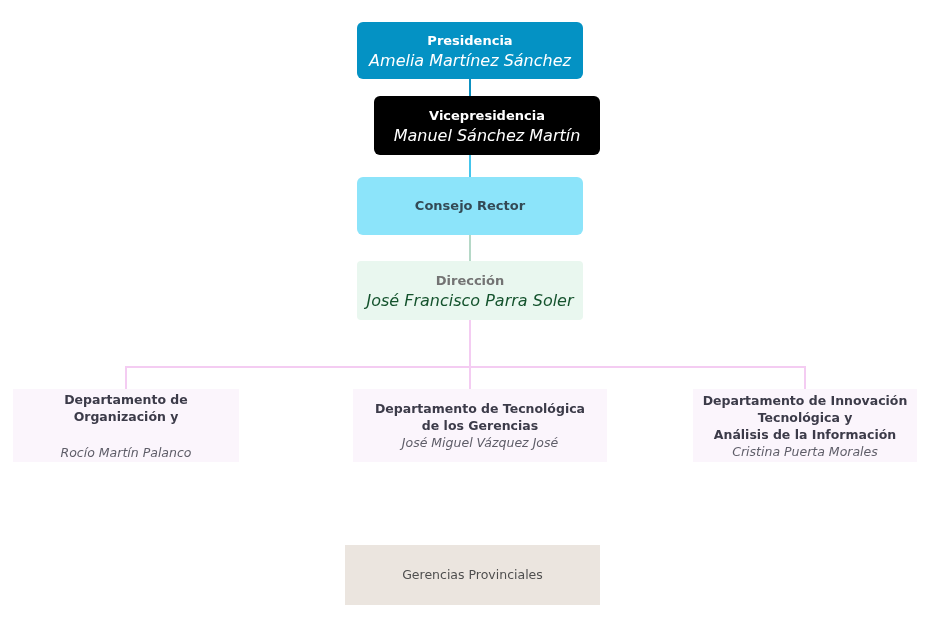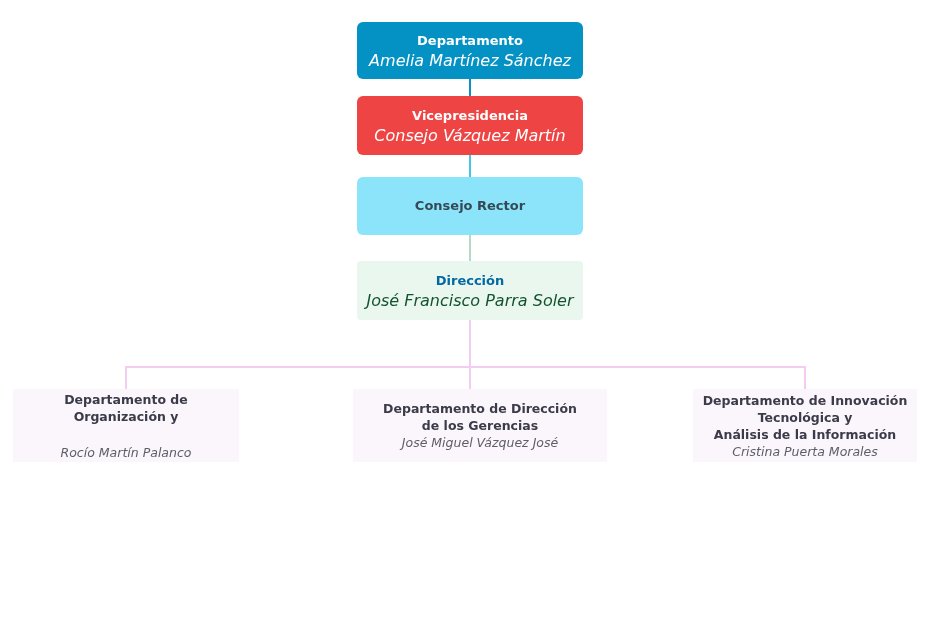--- a/index.html
+++ b/index.html
@@ -35,33 +35,33 @@
     font-size: 16px;
     line-height: 18px;
     margin-top: 2px;
   }
   
   .box-presidencia {
     left: 357px; top: 22px; width: 226px; height: 57px;
     background: #0492c4; color: #ffffff; border-radius: 6px;
   }
   .box-vicepresidencia {
-    left: 357px; top: 96px; width: 226px; height: 59px;
-    background: #ef4444; color: #ffffff; border-radius: 6px;
+    left: 374px; top: 96px; width: 226px; height: 59px;
+    background: #000000; color: #ffffff; border-radius: 6px;
   }
   .box-consejo {
     left: 357px; top: 177px; width: 226px; height: 58px;
     background: #8ce4fa; color: #33495563; border-radius: 6px;
     color: #334a55;
   }
   .box-direccion {
     left: 357px; top: 261px; width: 226px; height: 59px;
     background: #e9f7ef; border-radius: 4px;
   }
-  .box-direccion .node-title { color: #0369a1; }
+  .box-direccion .node-title { color: #737373; }
   .box-direccion .node-name  { color: #14532d; }
   
   .dept {
     background: #fbf5fc;
     top: 389px; height: 73px;
   }
   .dept .node-title { font-size: 12.5px; line-height: 17px; color: #3c3b49; }
   .dept .node-name  { font-size: 12.5px; line-height: 17px; color: #5e5d68; margin-top: 0; }
   .dept-1 { left: 13px;  width: 226px; gap: 19px; }
   .dept-2 { left: 353px; width: 254px; }
@@ -82,29 +82,29 @@
   .c-vice  { background: #44c5ec; }
   .c-dir   { background: #b5d8c7; }
   .c-pink  { background: #f4ccf2; }
 </style>
 </head>
 <body>
 
 <div class="canvas">
 
   <div class="node box-presidencia">
-    <div class="node-title">Departamento</div>
+    <div class="node-title">Presidencia</div>
     <div class="node-name">Amelia Martínez Sánchez</div>
   </div>
 
   <div class="conn conn-v c-pres" style="left:469px; top:79px; height:17px;"></div>
 
   <div class="node box-vicepresidencia">
     <div class="node-title">Vicepresidencia</div>
-    <div class="node-name">Consejo Vázquez Martín</div>
+    <div class="node-name">Manuel Sánchez Martín</div>
   </div>
 
   <div class="conn conn-v c-vice" style="left:469px; top:155px; height:22px;"></div>
 
   <div class="node box-consejo">
     <div class="node-title">Consejo Rector</div>
   </div>
 
   <div class="conn conn-v c-dir" style="left:469px; top:235px; height:26px;"></div>
 
@@ -121,29 +121,32 @@
 
   <div class="node dept dept-1">
     <div class="node-title">
       <div>Departamento de Organización y</div>
     </div>
     <div class="node-name">Rocío Martín Palanco</div>
   </div>
 
   <div class="node dept dept-2">
     <div class="node-title">
-      <div>Departamento de Dirección</div>
+      <div>Departamento de Tecnológica</div>
       <div>de los Gerencias</div>
     </div>
     <div class="node-name">José Miguel Vázquez José</div>
   </div>
 
   <div class="node dept dept-3">
     <div class="node-title">
       <div>Departamento de Innovación</div>
       <div>Tecnológica y</div>
       <div>Análisis de la Información</div>
     </div>
     <div class="node-name">Cristina Puerta Morales</div>
   </div>
 
+  <div class="node box-gerencias">
+    <div class="node-title">Gerencias Provinciales</div>
+  </div>
 
 </div>
 
 </body></html>

